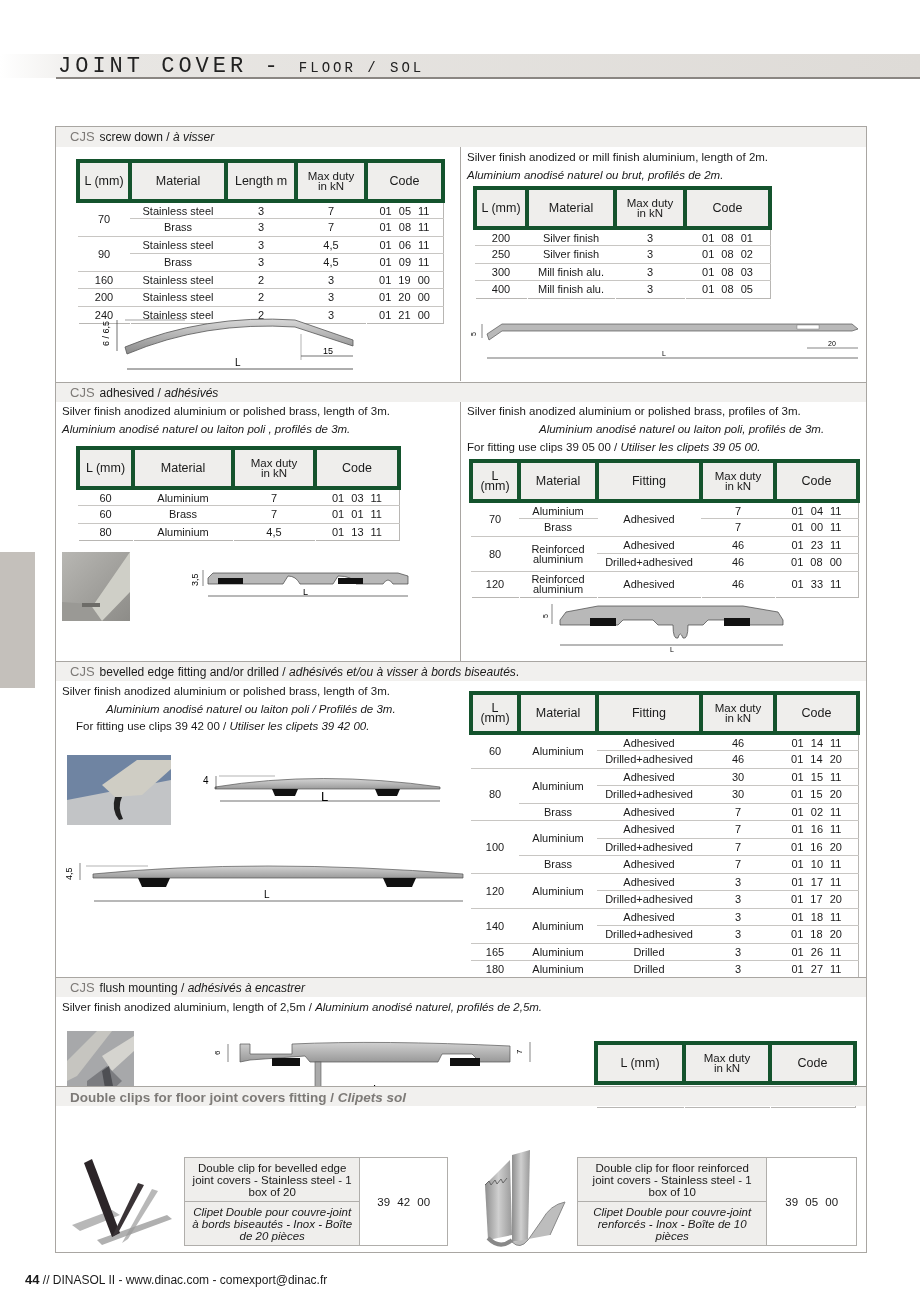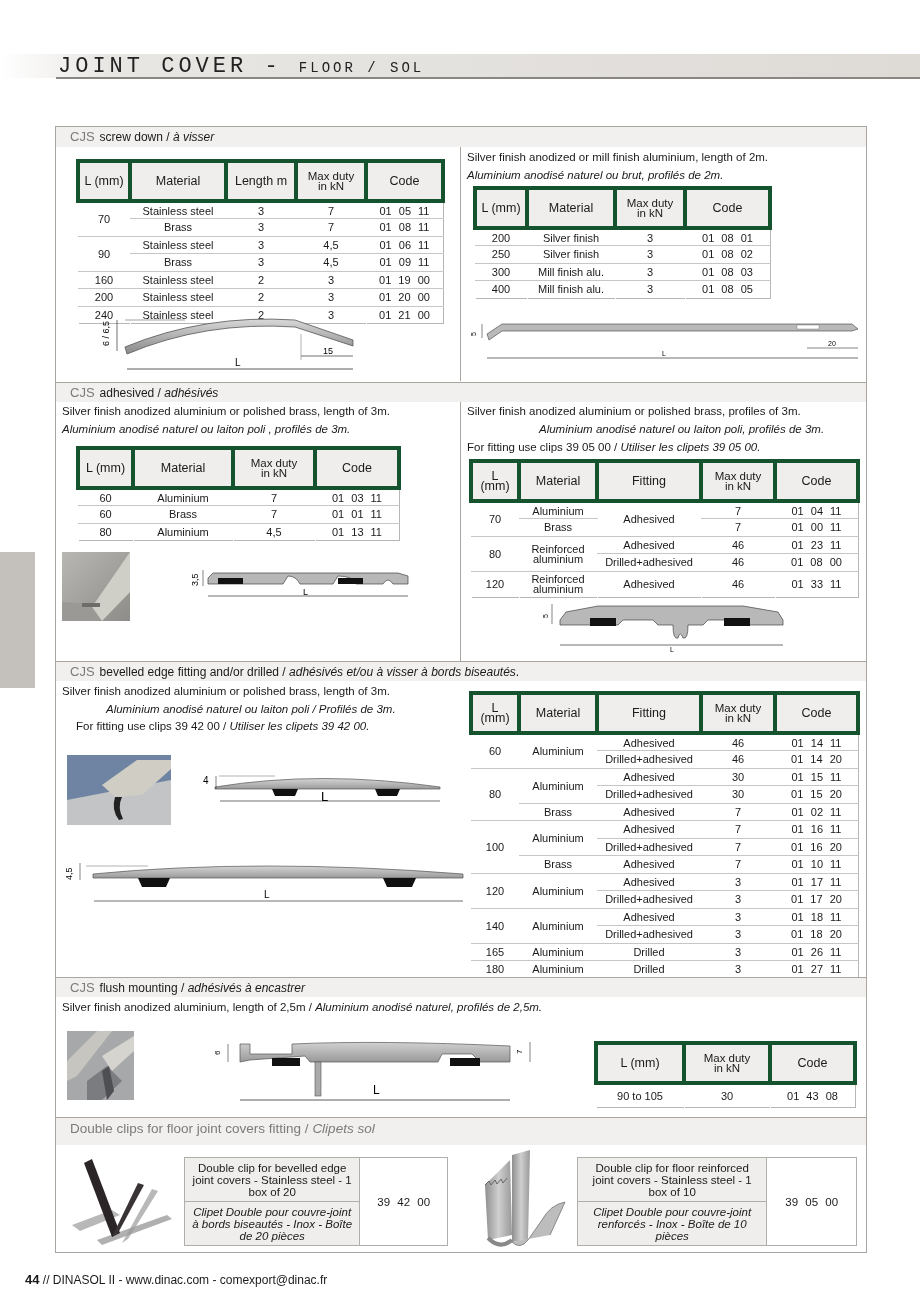--- a/index.html
+++ b/index.html
@@ -497,21 +497,21 @@
     <th>Code</th>
   </tr>
   <tr style="height:24px;">
     <td class="nob">90 to 105</td>
     <td class="nob">30</td>
     <td class="code nob">01 43 08</td>
   </tr>
 </tbody>
   </table>
 
-<div class="sec-head grey" style="top:1117px; height:28px; line-height:22px;">
+<div class="sec-head grey" style="top:1086px; height:20px; line-height:22px;font-weight:bold;">
   <span>Double clips for floor joint covers fitting</span><span> / </span><i>Clipets sol</i>
 </div>
 
 <svg class="photo" style="left:62px; top:1155px;" width="118" height="92">
   <polygon points="10,70 50,55 58,60 18,76" fill="#b8b8b8"></polygon>
   <polygon points="35,85 105,60 110,64 40,90" fill="#b0b0b0"></polygon>
   <polygon points="22,8 30,4 58,78 50,82" fill="#2c2528"></polygon>
   <polygon points="50,82 56,78 82,30 76,28" fill="#3a3336"></polygon>
   <polygon points="60,88 66,84 96,36 90,34" fill="#9a9a9a" opacity="0.7"></polygon>
 </svg>

